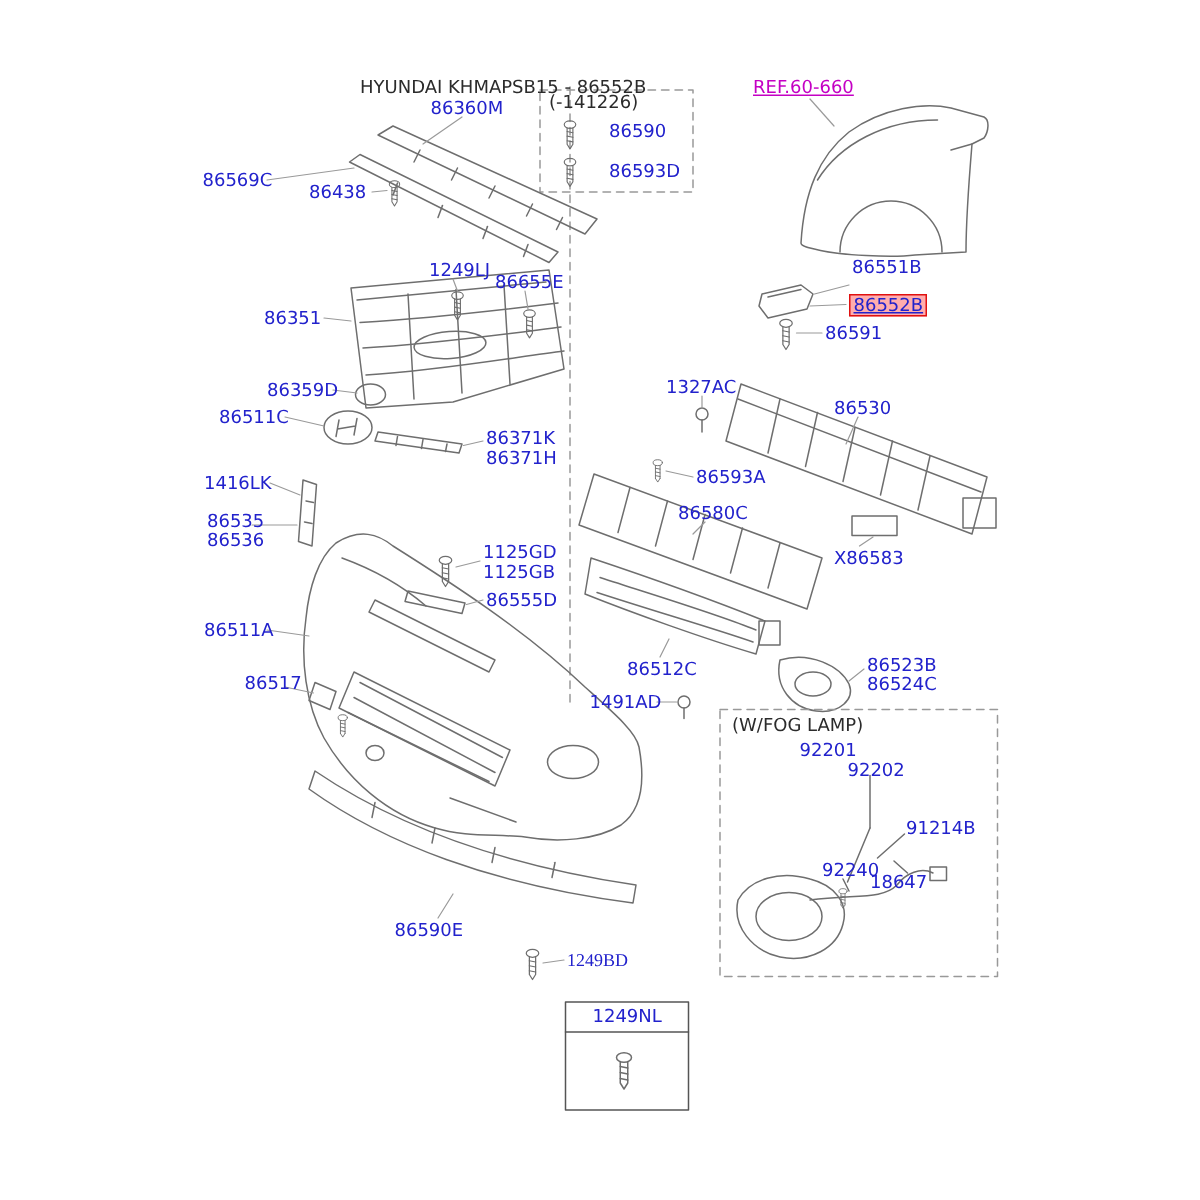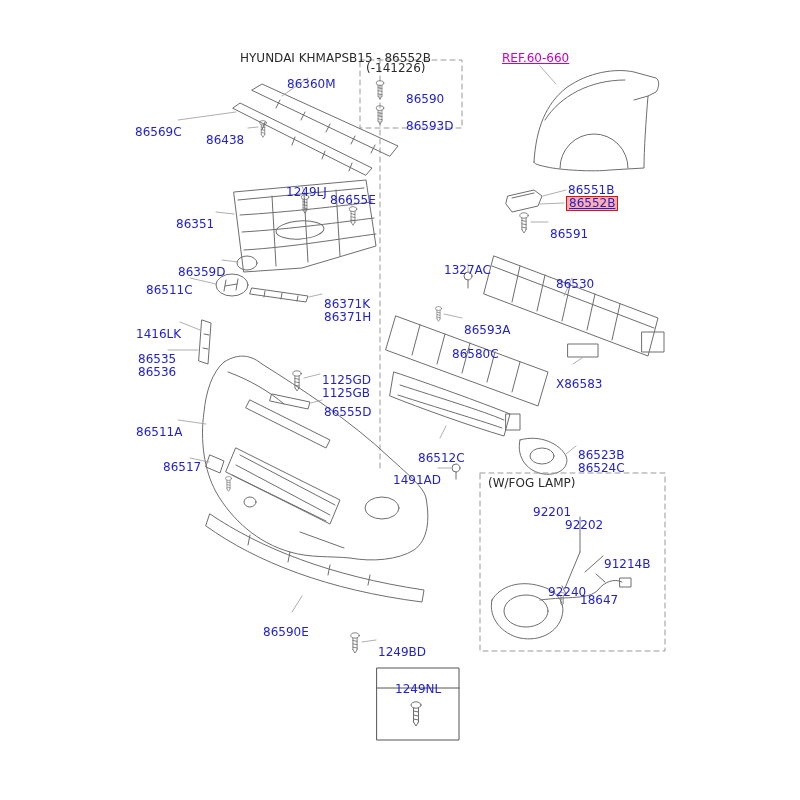--- a/index.html
+++ b/index.html
@@ -8,21 +8,21 @@
   }
   html,body{margin:0;padding:0;background:#ffffff;}
   .canvas{position:relative;width:800px;height:800px;background:#ffffff;overflow:hidden;
           font-family:"DejaVu Sans","Liberation Sans",sans-serif;}
   svg.art{position:absolute;left:0;top:0;z-index:1;}
   #labels-layer{position:absolute;left:0;top:0;width:792px;height:800px;z-index:2;}
   .lbl{position:absolute;font-size:12px;line-height:13px;color:var(--part);white-space:nowrap;}
   .lbl.title{color:var(--ink);font-size:12px;}
   .lbl.note{color:var(--ink);}
   .lbl.ref{color:var(--ref);text-decoration:underline;cursor:pointer;}
-  .lbl.part{cursor:pointer;margin-top:12px;}
+  .lbl.part{cursor:pointer;}
   .lbl.highlight{color:var(--part);background:var(--hl-bg);border:1.5px solid var(--hl-border);
                  padding:0 2px;cursor:pointer;text-decoration:underline;}
 </style>
 </head>
 <body>
 
 <div class="canvas">
 
   <svg class="art" width="800" height="800" viewBox="0 0 800 800" fill="none" stroke="#6e6e6e" stroke-width="1" stroke-linecap="round" stroke-linejoin="round">
 
@@ -279,16 +279,16 @@
       <div class="lbl part" style="left: 578px; top: 450px;">86524C</div>
       <div class="lbl part" style="left: 163px; top: 449px;">86517</div>
       <div class="lbl part" style="left: 393px; top: 462px;">1491AD</div>
       <div class="lbl note" style="left: 488px; top: 477px;">(W/FOG LAMP)</div>
       <div class="lbl part" style="left: 533px; top: 494px;">92201</div>
       <div class="lbl part" style="left: 565px; top: 507px;">92202</div>
       <div class="lbl part" style="left: 604px; top: 546px;">91214B</div>
       <div class="lbl part" style="left: 580px; top: 582px;">18647</div>
       <div class="lbl part" style="left: 548px; top: 574px;">92240</div>
       <div class="lbl part" style="left: 263px; top: 614px;">86590E</div>
-      <div class="lbl part" style="left: 378px; top: 634px;">1249BD</div>
+      <div class="lbl part" style="left: 378px; top: 634px; font-family: Liberation Serif, serif;">1249BD</div>
       <div class="lbl part" style="left: 395px; top: 671px;">1249NL</div>
     </div>
 </div>
 
 </body></html>

